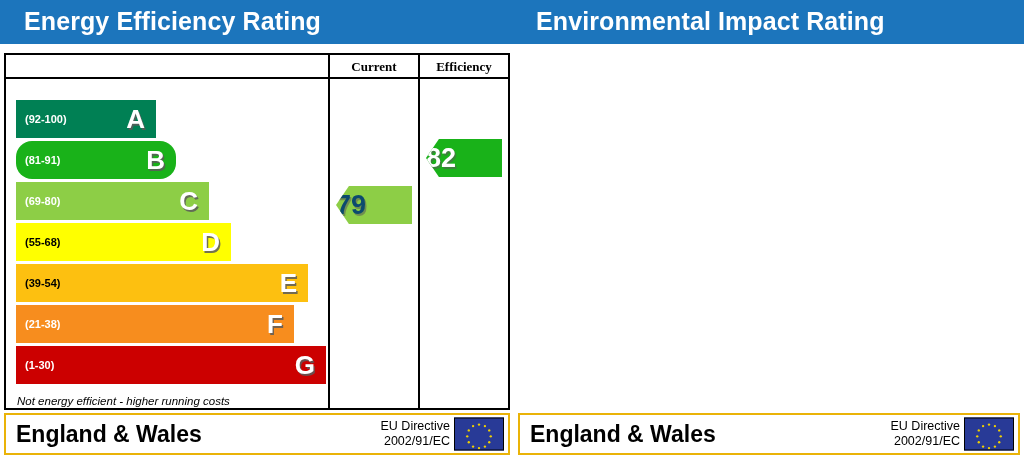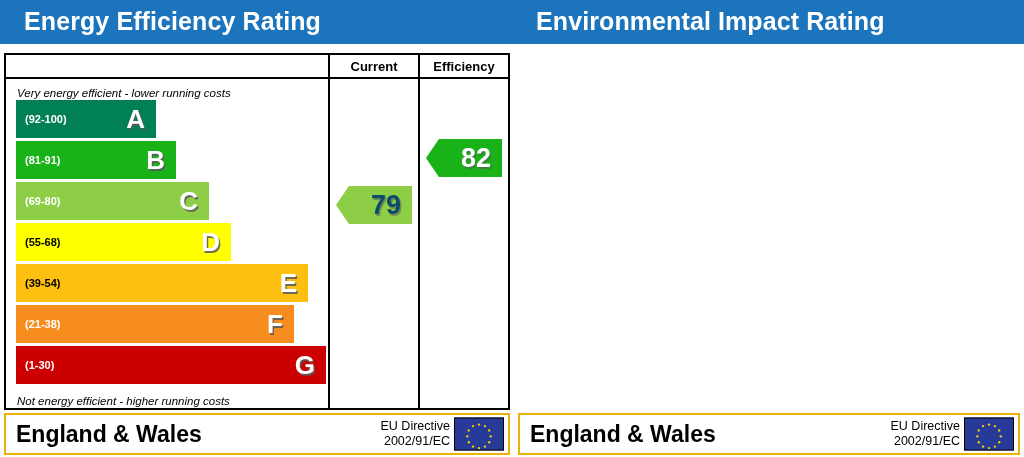--- a/index.html
+++ b/index.html
@@ -90,20 +90,21 @@
   .col-div-1 { left: 322px; }
   .col-div-2 { left: 412px; }
 
   .col-label {
     position: absolute;
     top: 4px;
     font-size: 13px;
     font-weight: bold;
     color: #000;
     text-align: center;
+    font-family: Liberation Serif, serif;
   }
   .col-label-current   { left: 324px; width: 88px; }
   .col-label-potential { left: 414px; width: 88px; }
 
   
   .caption {
     position: absolute;
     left: 11px;
     font-size: 11.5px;
     font-style: italic;
@@ -143,21 +144,21 @@
   }
   .band.light-range .range { color: #ffffff; }
   .band.dark-range  .range { color: #000000; }
 
   
   .arrow {
     position: absolute;
     height: 38px;
     display: flex;
     align-items: center;
-    justify-content: flex-end;
+    justify-content: flex-start;
     padding-right: 11px;
     box-sizing: border-box;
     clip-path: polygon(0% 50%, 17% 0%, 100% 0%, 100% 100%, 17% 100%);
   }
   .arrow .val {
     font-size: 27px;
     font-weight: bold;
     line-height: 1;
     text-shadow: 1.5px 1.5px 0px rgba(90,90,90,0.55);
   }
@@ -234,29 +235,28 @@
 
     <div class="chart-frame">
 
       <div class="col-head-row"></div>
       <div class="col-div col-div-1"></div>
       <div class="col-div col-div-2"></div>
 
       <div class="col-label col-label-current">Current</div>
       <div class="col-label col-label-potential">Efficiency</div>
 
-      <div class="caption caption-top">Very energy efficient - lower running costs</div>
       <div class="caption caption-bottom">Not energy efficient - higher running costs</div>
 
       <div id="bands-host">
           <div class="band light-range" style="top: 45px; width: 140px; background: rgb(0, 128, 84);">
             <span class="range">(92-100)</span>
             <span class="letter">A</span>
           </div>
-          <div class="band light-range" style="top: 86px; width: 160px; background: rgb(25, 178, 25);">
+          <div class="band light-range" style="top: 86px; width: 160px; background: rgb(25, 178, 25); border-radius: 16px;">
             <span class="range">(81-91)</span>
             <span class="letter">B</span>
           </div>
           <div class="band light-range" style="top: 127px; width: 193px; background: rgb(141, 206, 70);">
             <span class="range">(69-80)</span>
             <span class="letter">C</span>
           </div>
           <div class="band dark-range" style="top: 168px; width: 215px; background: rgb(255, 255, 0);">
             <span class="range">(55-68)</span>
             <span class="letter">D</span>

